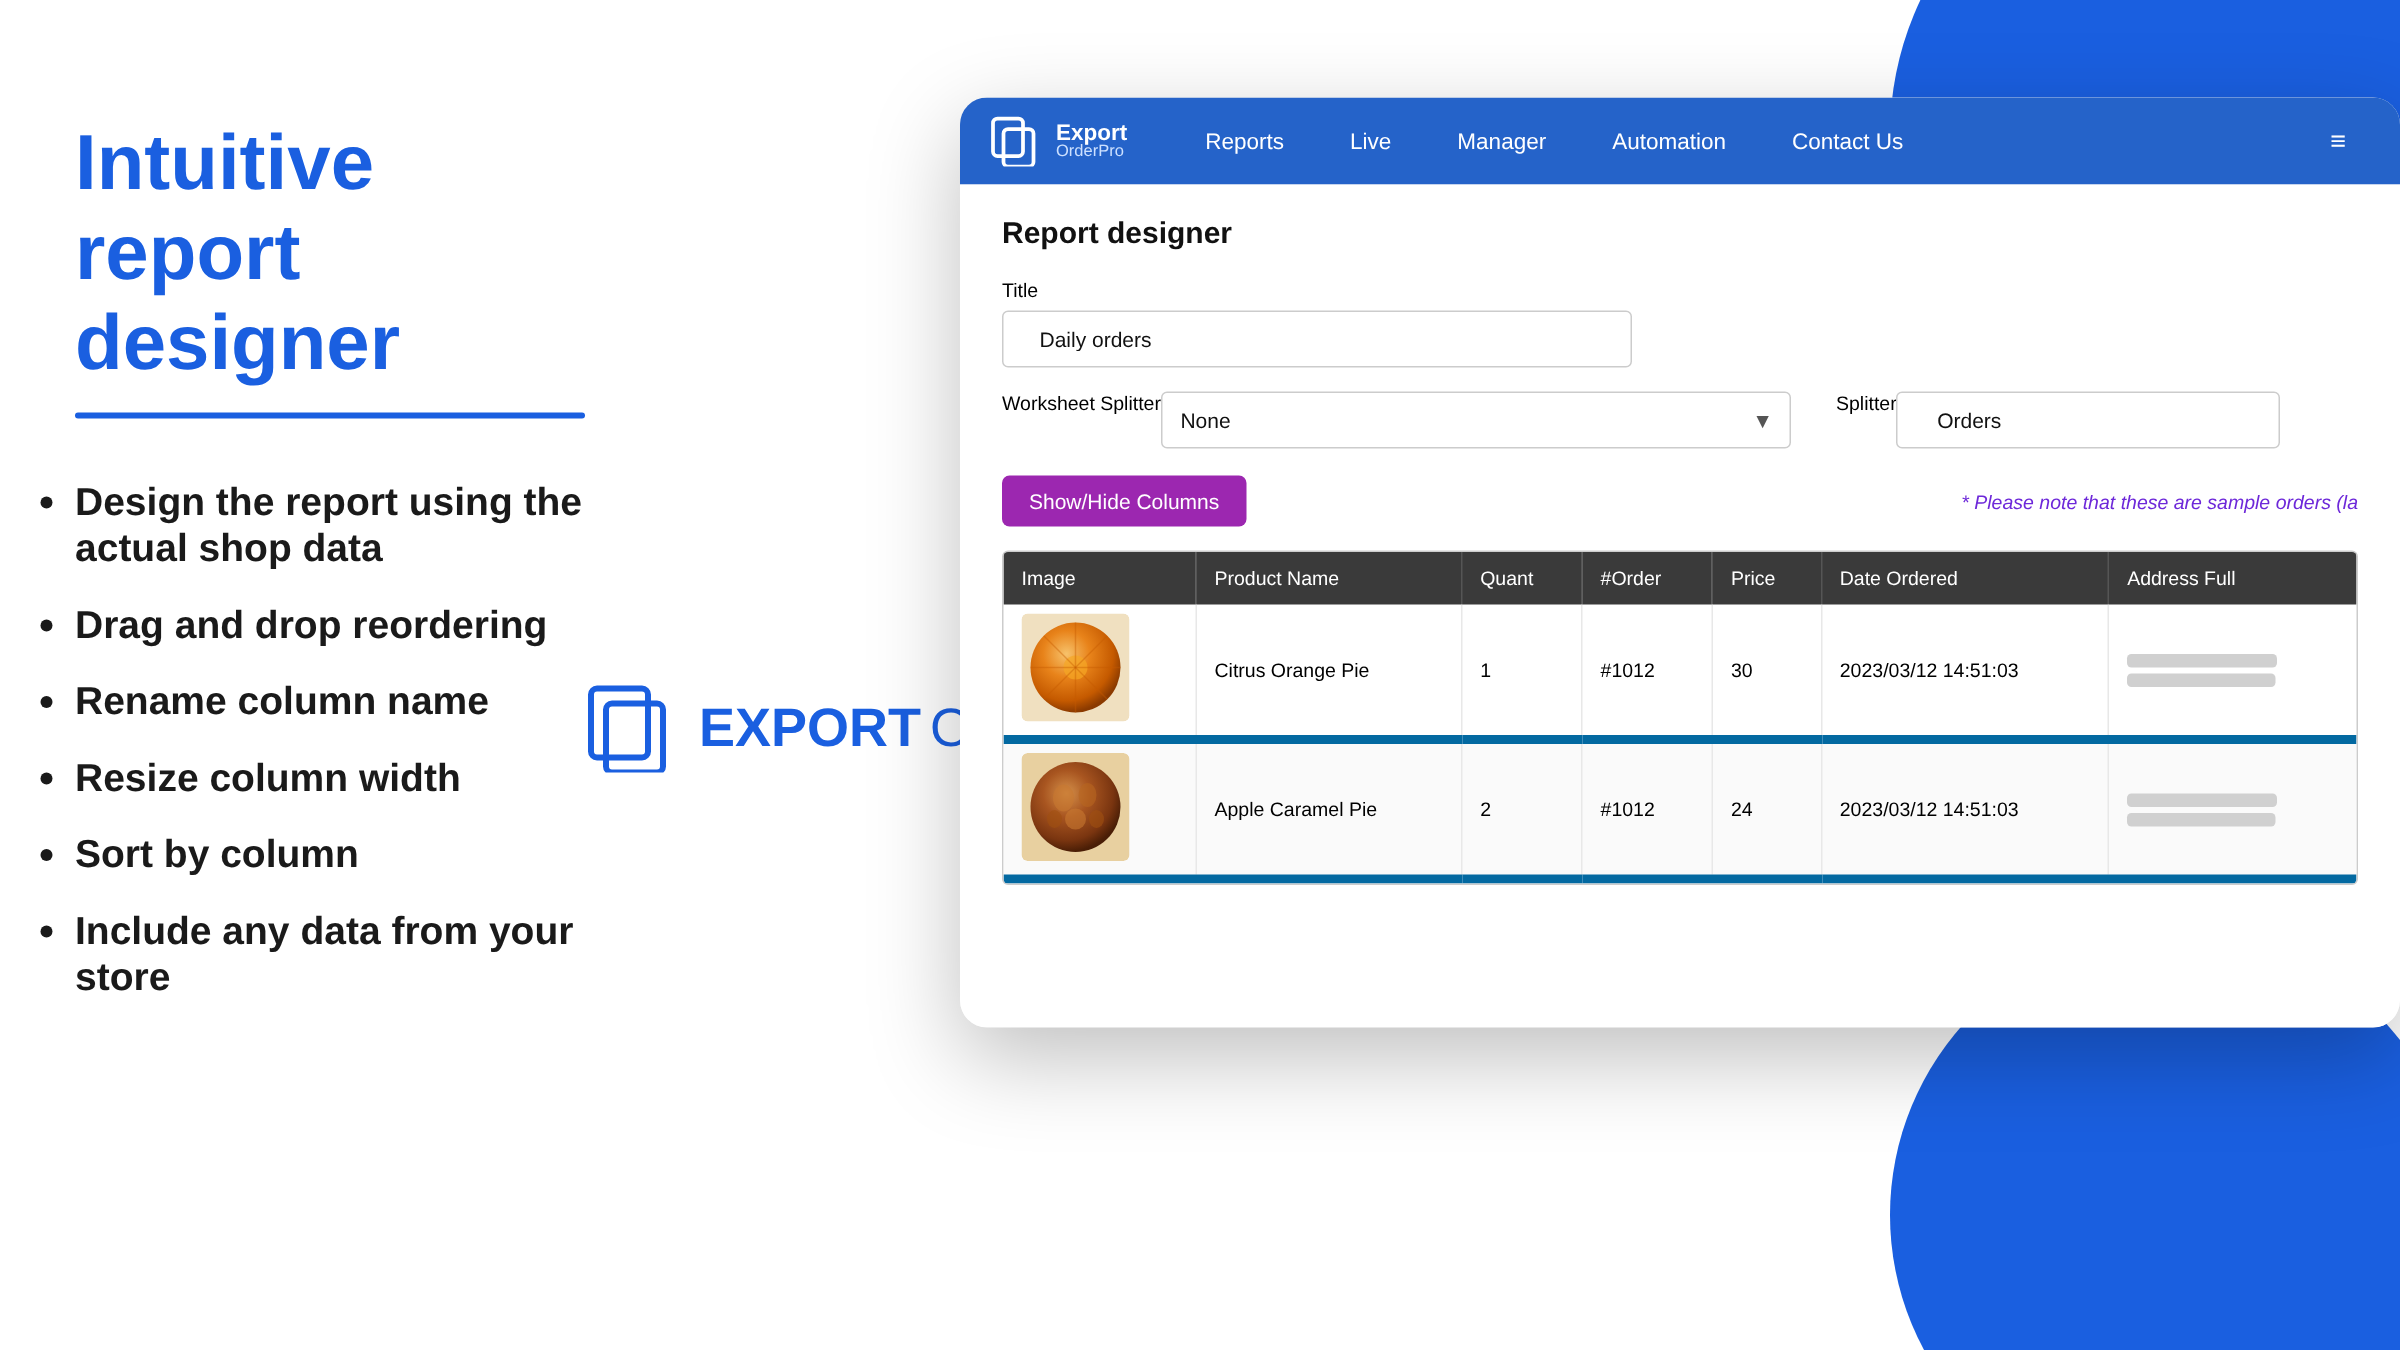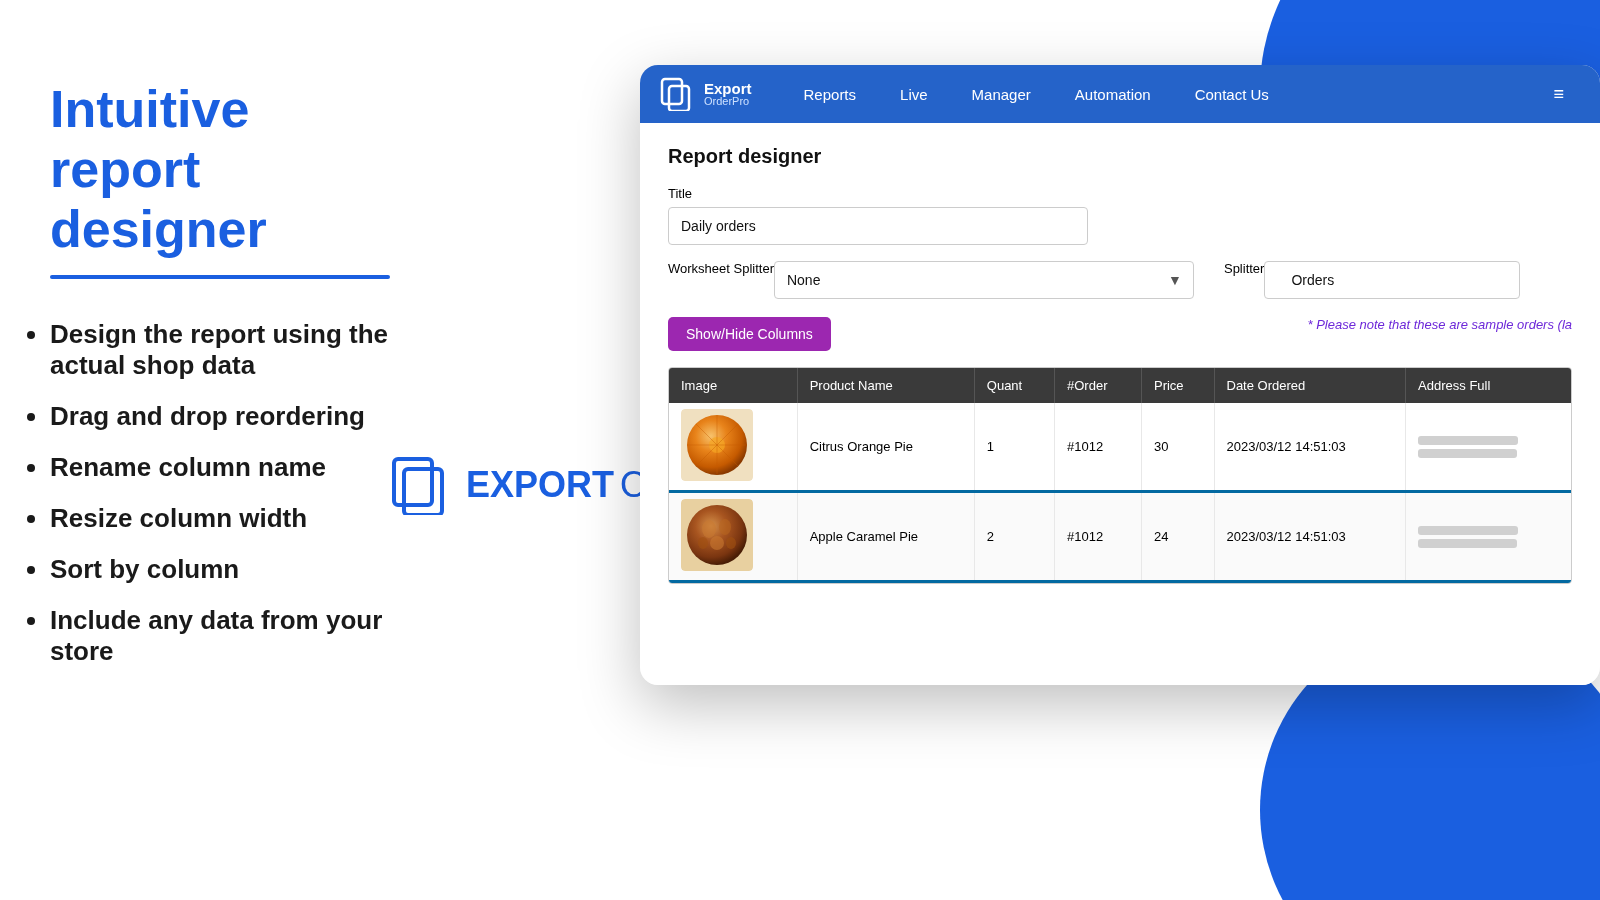--- a/index.html
+++ b/index.html
@@ -211,21 +211,21 @@
       font-size: 13px;
       color: #000000;
       margin-bottom: 6px;
     }
 
     .title-input {
       width: 420px;
       height: 38px;
       border: 1px solid #ccc;
       border-radius: 4px;
-      padding: 0 12px;
+      padding: 0 24px;
       font-size: 14px;
       color: #111;
       margin-bottom: 16px;
     }
 
     .form-row {
       display: flex;
       gap: 30px;
       align-items: flex-end;
       margin-bottom: 18px;
@@ -267,21 +267,21 @@
       height: 38px;
       border: 1px solid #ccc;
       border-radius: 4px;
       padding: 0 26px;
       font-size: 14px;
       color: #111;
     }
 
     .action-row {
       display: flex;
-      align-items: flex-start;
+      align-items: center;
       justify-content: space-between;
       margin-bottom: 16px;
     }
 
     .show-hide-btn {
       background: #9c27b0;
       color: #ffffff;
       border: none;
       border-radius: 5px;
       padding: 9px 18px;
@@ -311,21 +311,21 @@
       font-weight: 500;
       border-right: 1px solid #555;
     }
 
     .data-table th:last-child {
       border-right: none;
     }
 
     .data-table td {
       padding: 6px 12px;
-      border-bottom: 3px solid #0369a1;
+      border-bottom: 6px solid #0369a1;
       border-right: 1px solid #e8e8e8;
       vertical-align: middle;
     }
 
     .data-table td:last-child {
       border-right: none;
     }
 
     .data-table tr:nth-child(even) td {
       background: #fafafa;

